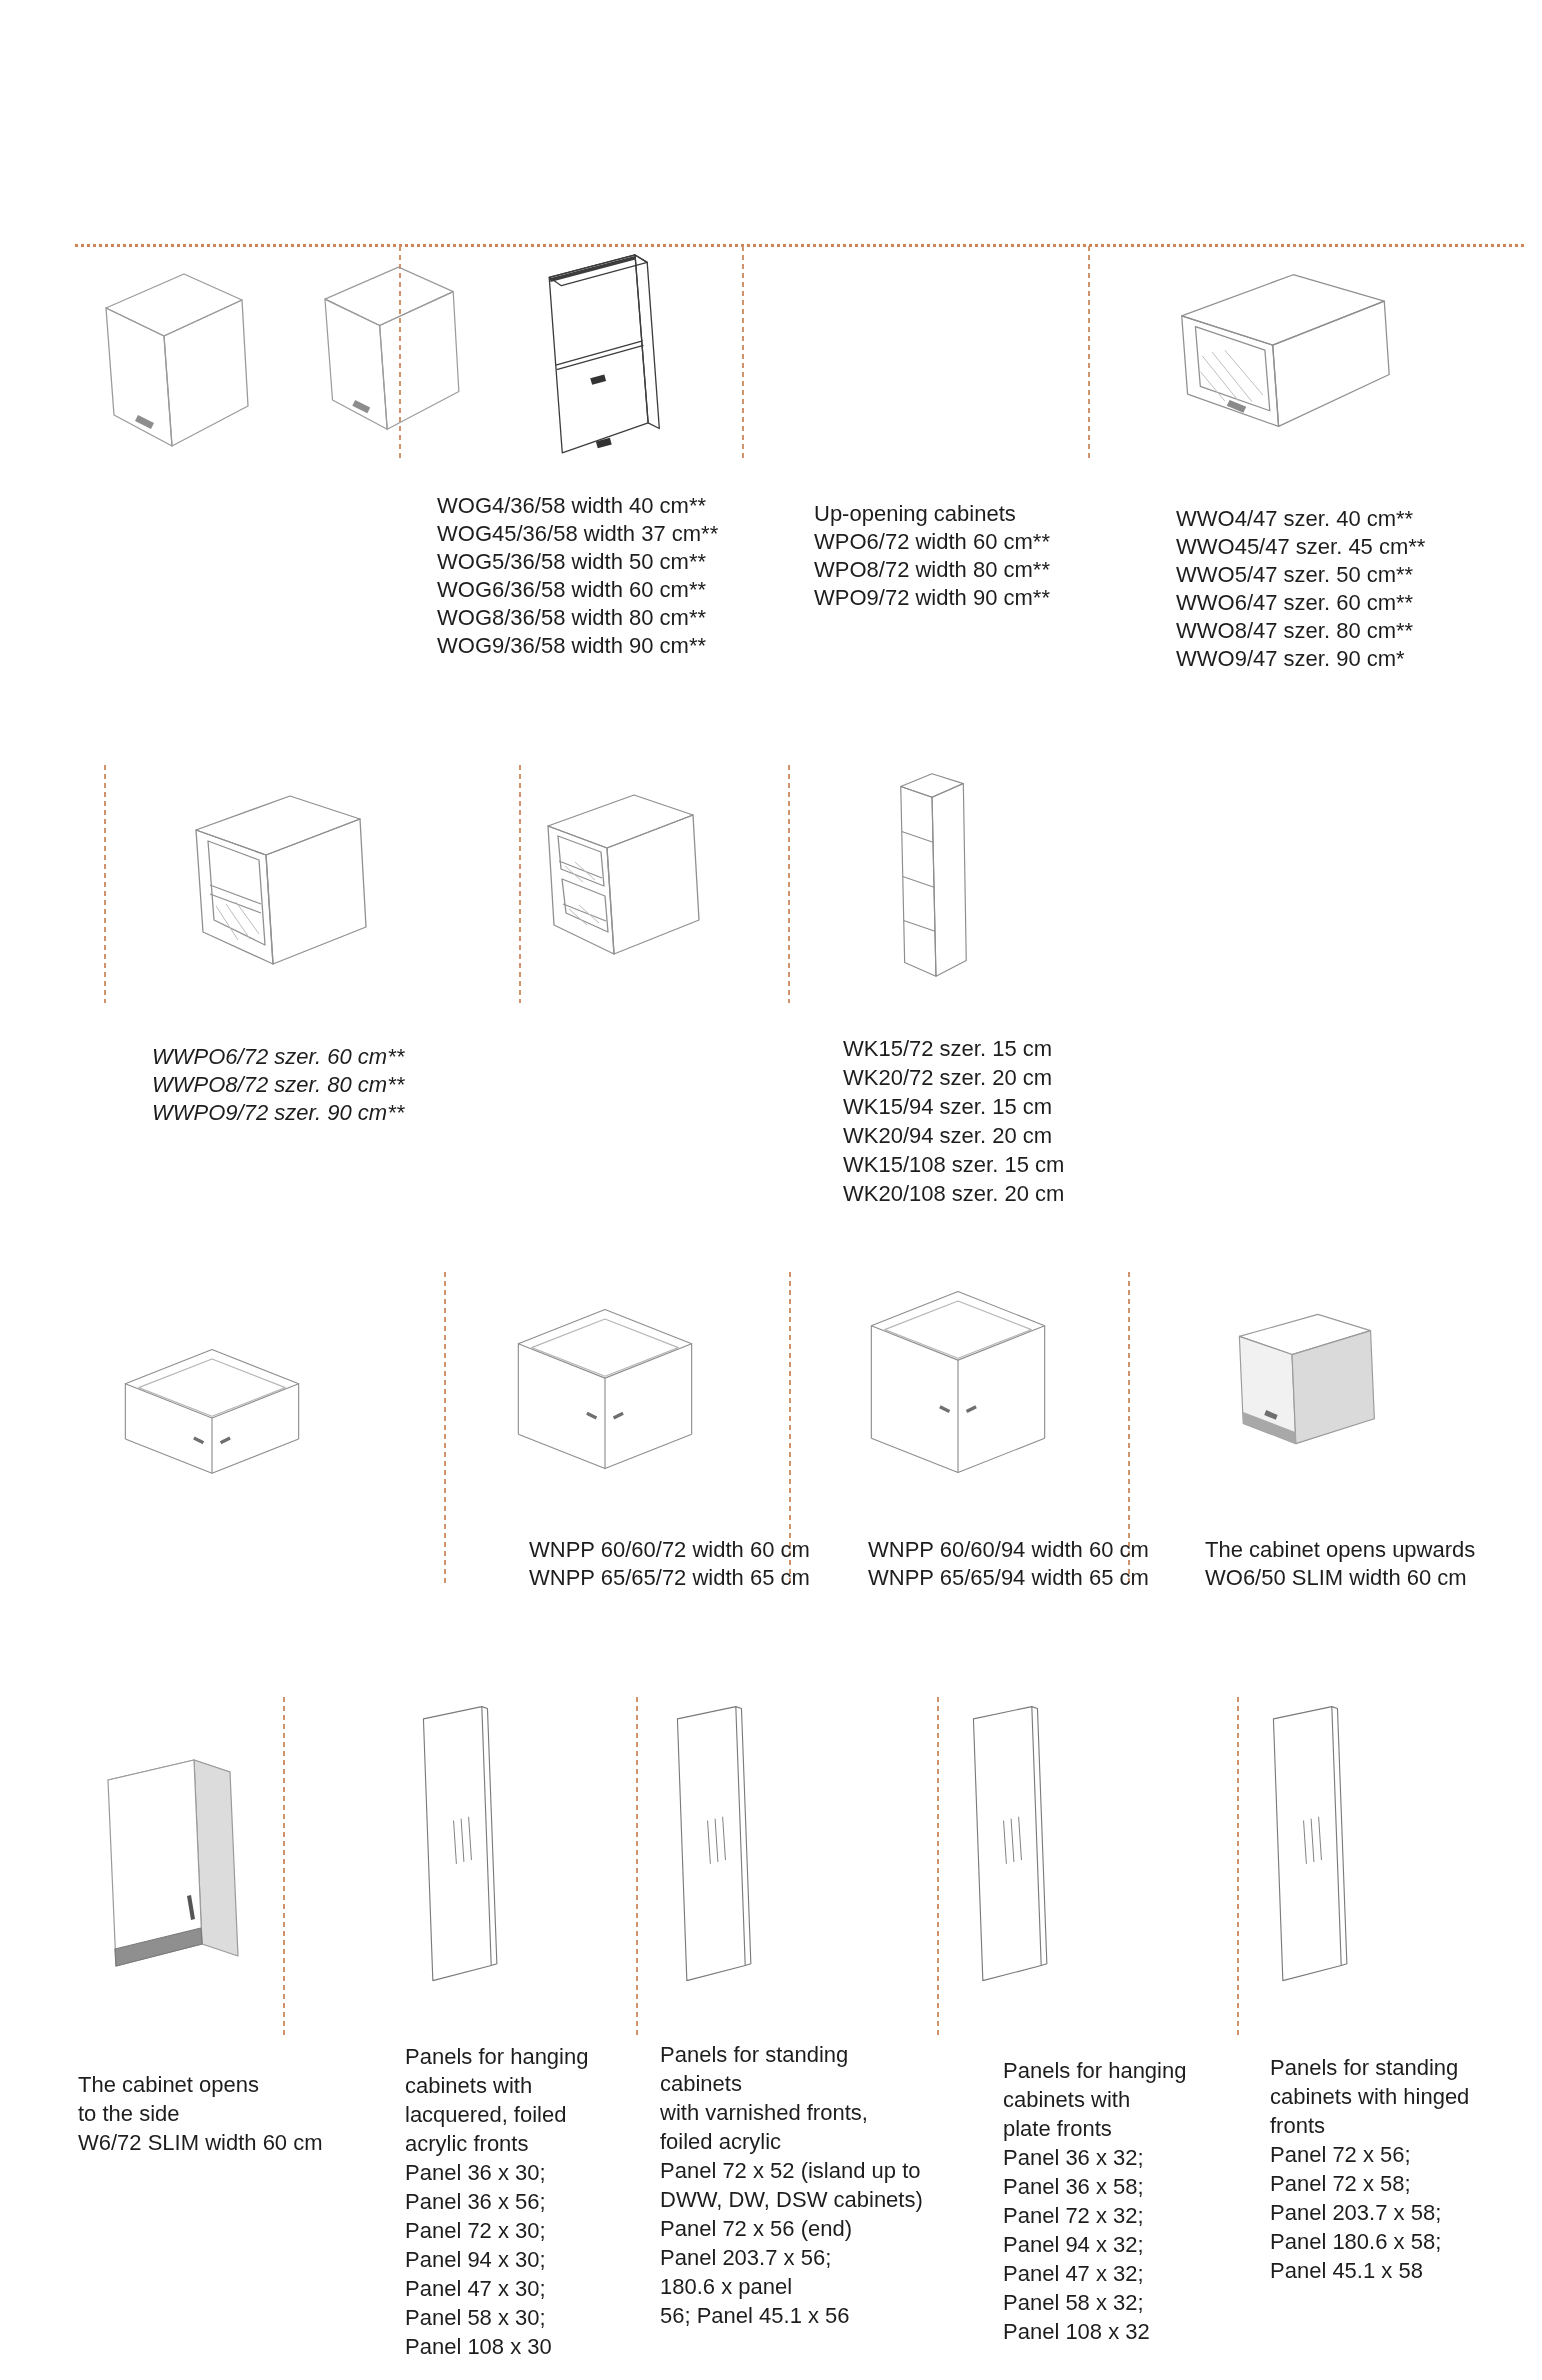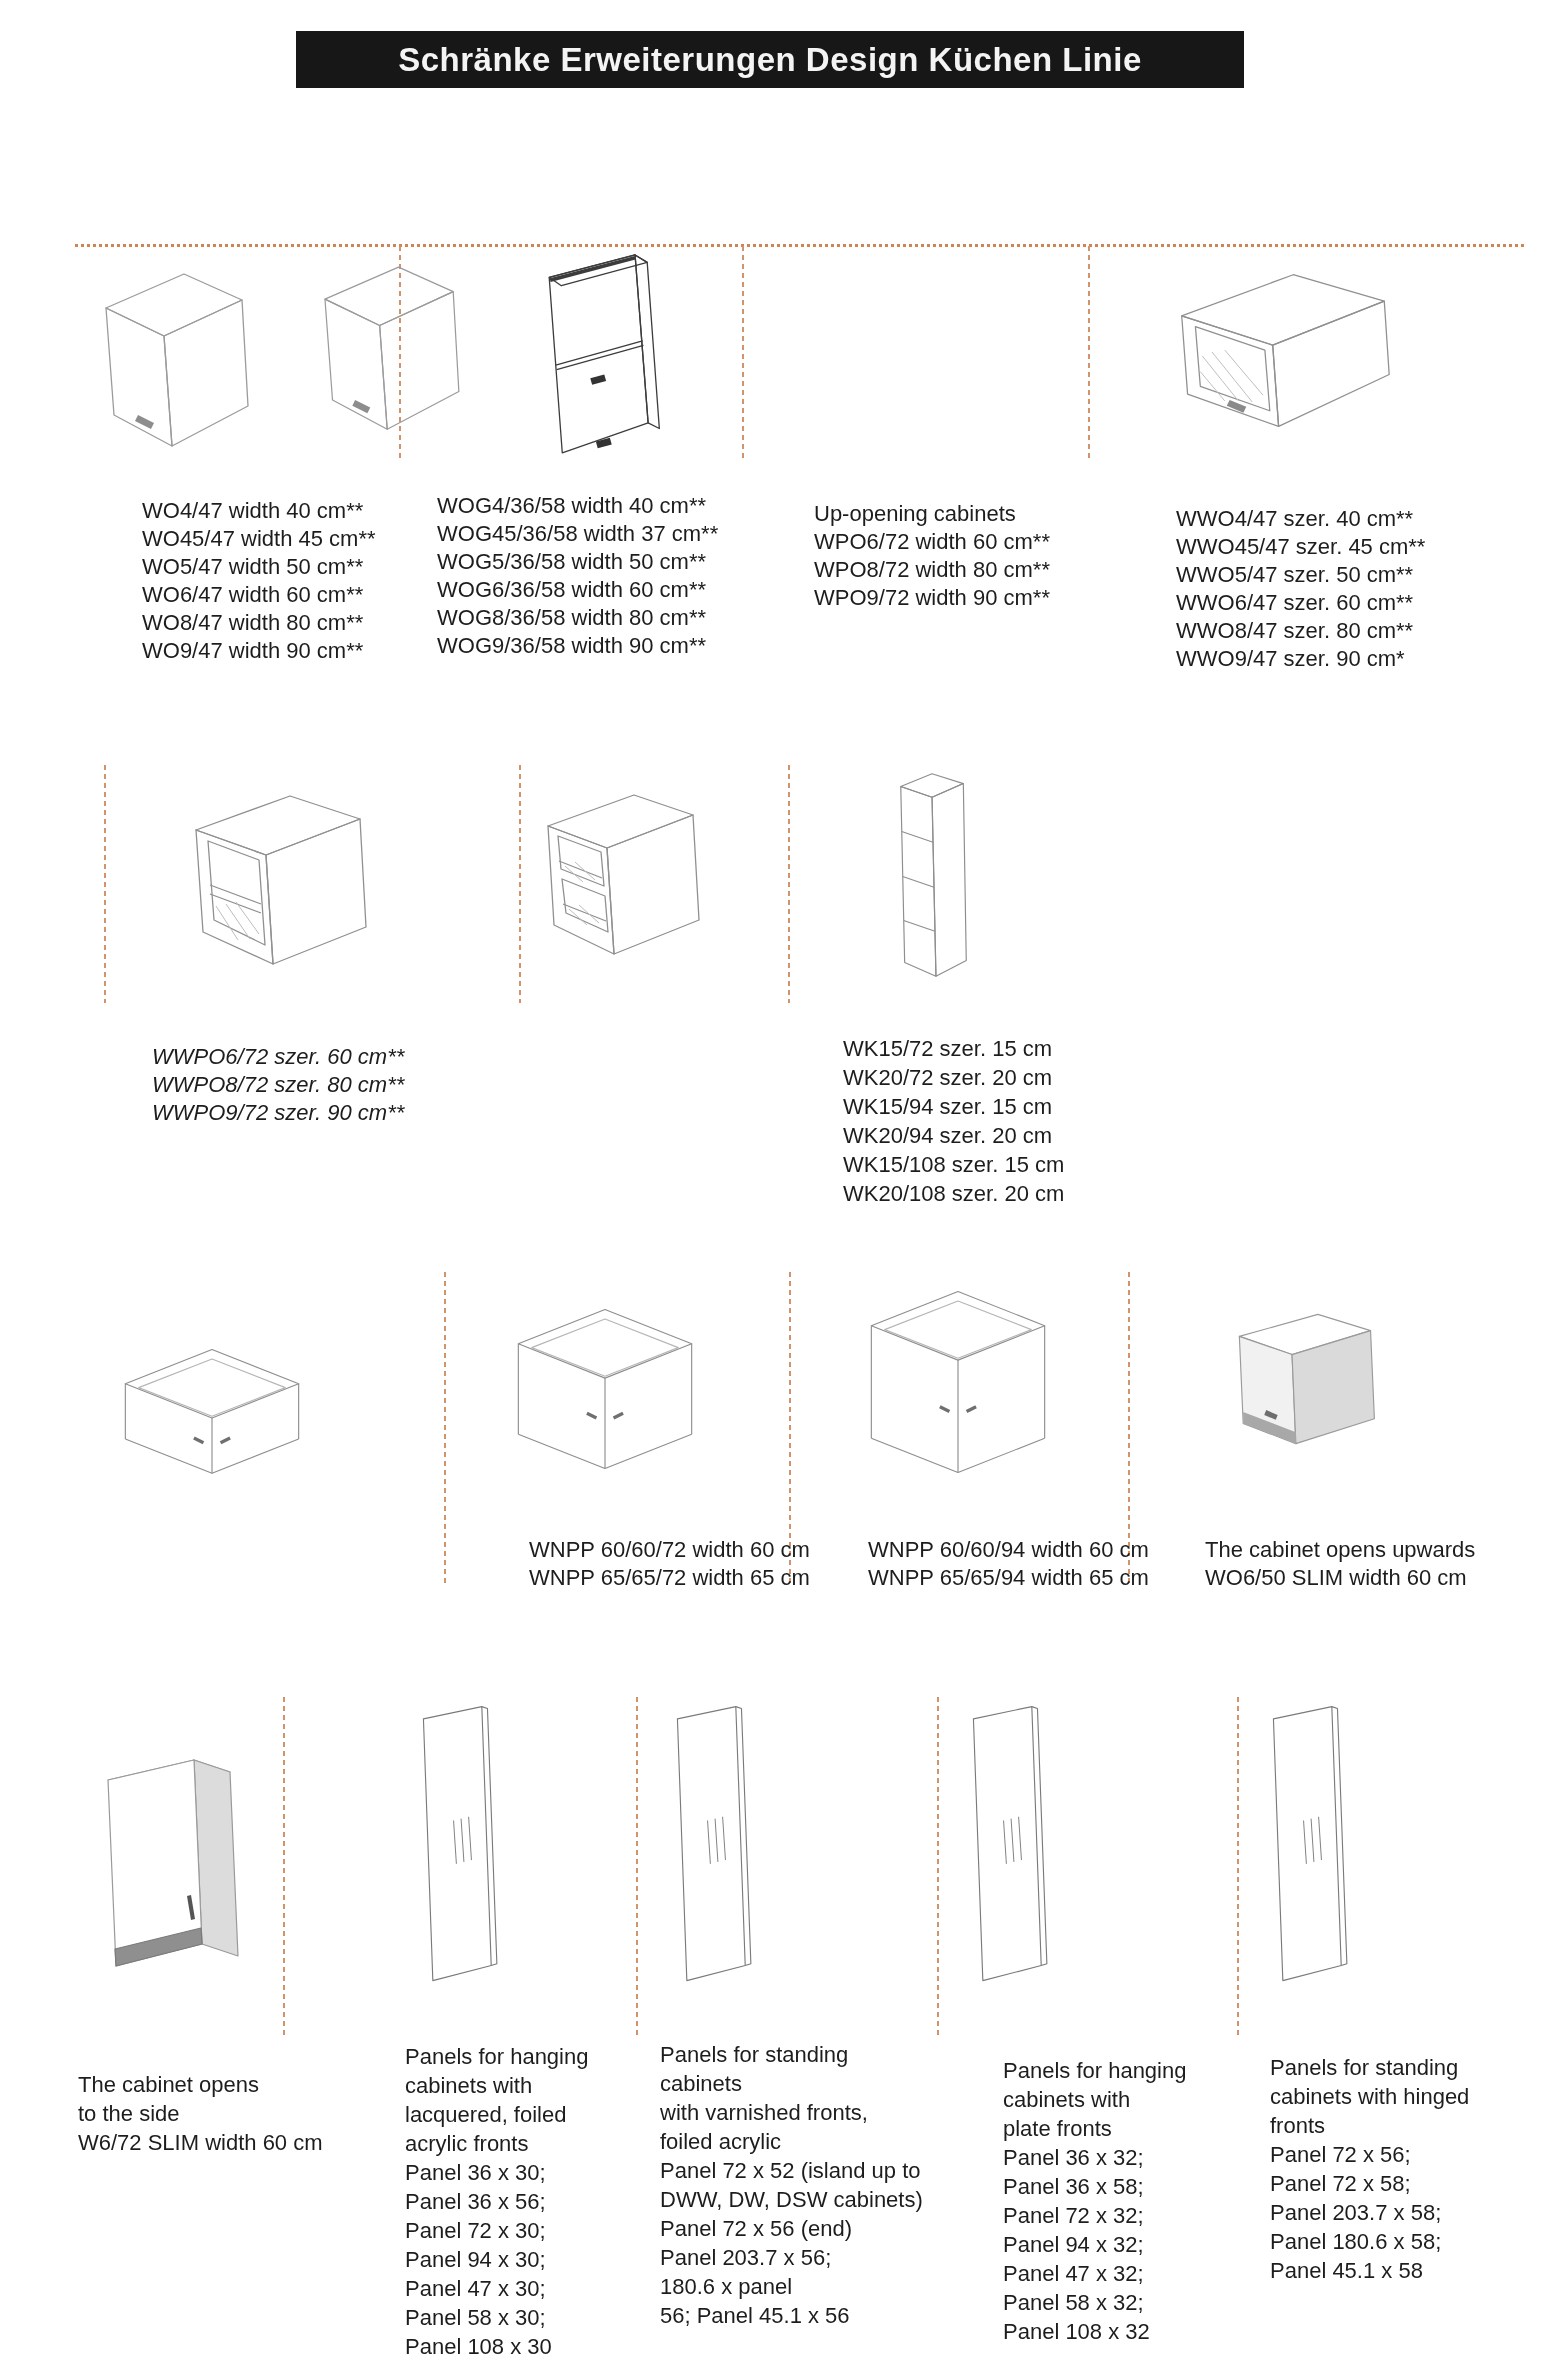--- a/index.html
+++ b/index.html
@@ -23,23 +23,20 @@
   .label{position:absolute;font-size:22px;line-height:28px;white-space:nowrap;}
   .label.lh29{line-height:29px;}
   .fig{position:absolute;}
   .fig svg{display:block;width:100%;height:auto;}
 </style>
 </head>
 <body>
 
 <div class="page">
 
-  <div class="header-bar">
-    <span>Schränke Erweiterungen Design Küchen Linie</span>
-  </div>
 
   <div class="hsep" style="left:75px;top:244px;width:1452px;"></div>
   <div class="vsep" style="left:399px;top:246px;height:214px;"></div>
   <div class="vsep" style="left:742px;top:246px;height:214px;"></div>
   <div class="vsep" style="left:1088px;top:246px;height:214px;"></div>
 
   <div class="vsep" style="left:104px;top:765px;height:238px;"></div>
   <div class="vsep" style="left:519px;top:765px;height:238px;"></div>
   <div class="vsep" style="left:788px;top:765px;height:238px;"></div>
 
@@ -270,28 +267,20 @@
       <path d="M89,7 L95,9 L105,280 L99,282"></path>
       <g stroke-width="1">
             <path d="M59,128 l3,46"></path>
             <path d="M67,126 l3,46"></path>
             <path d="M75,124 l3,46"></path>
           </g>
     </g>
       </svg>
   </div>
 
-  <div class="label" style="left:142px;top:497px;">
-      <div>WO4/47 width 40 cm**</div>
-      <div>WO45/47 width 45 cm**</div>
-      <div>WO5/47 width 50 cm**</div>
-      <div>WO6/47 width 60 cm**</div>
-      <div>WO8/47 width 80 cm**</div>
-      <div>WO9/47 width 90 cm**</div>
-    </div>
   <div class="label" style="left:437px;top:492px;">
       <div>WOG4/36/58 width 40 cm**</div>
       <div>WOG45/36/58 width 37 cm**</div>
       <div>WOG5/36/58 width 50 cm**</div>
       <div>WOG6/36/58 width 60 cm**</div>
       <div>WOG8/36/58 width 80 cm**</div>
       <div>WOG9/36/58 width 90 cm**</div>
     </div>
   <div class="label" style="left:814px;top:500px;">
       <div>Up-opening cabinets</div>

